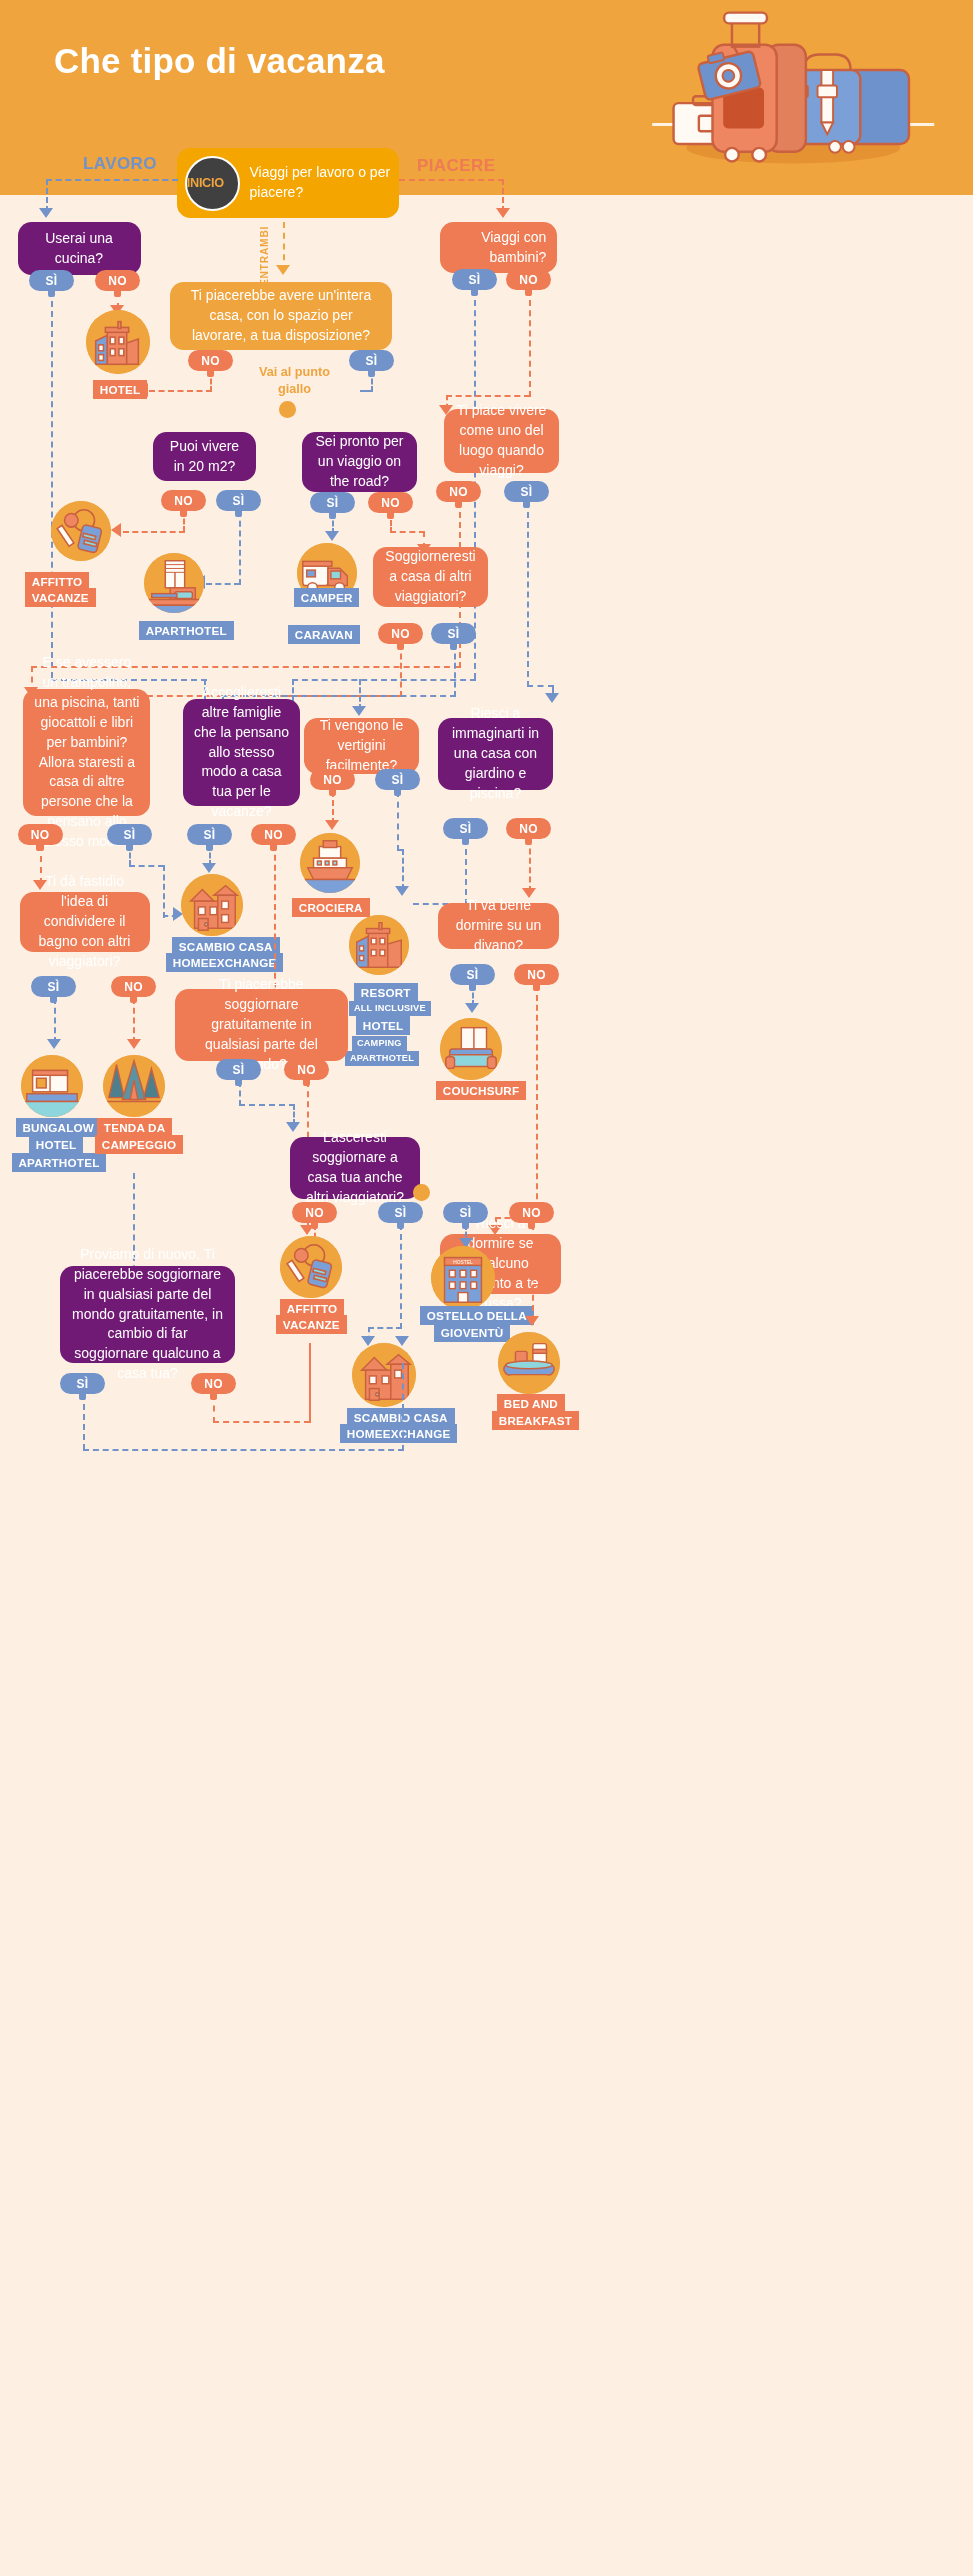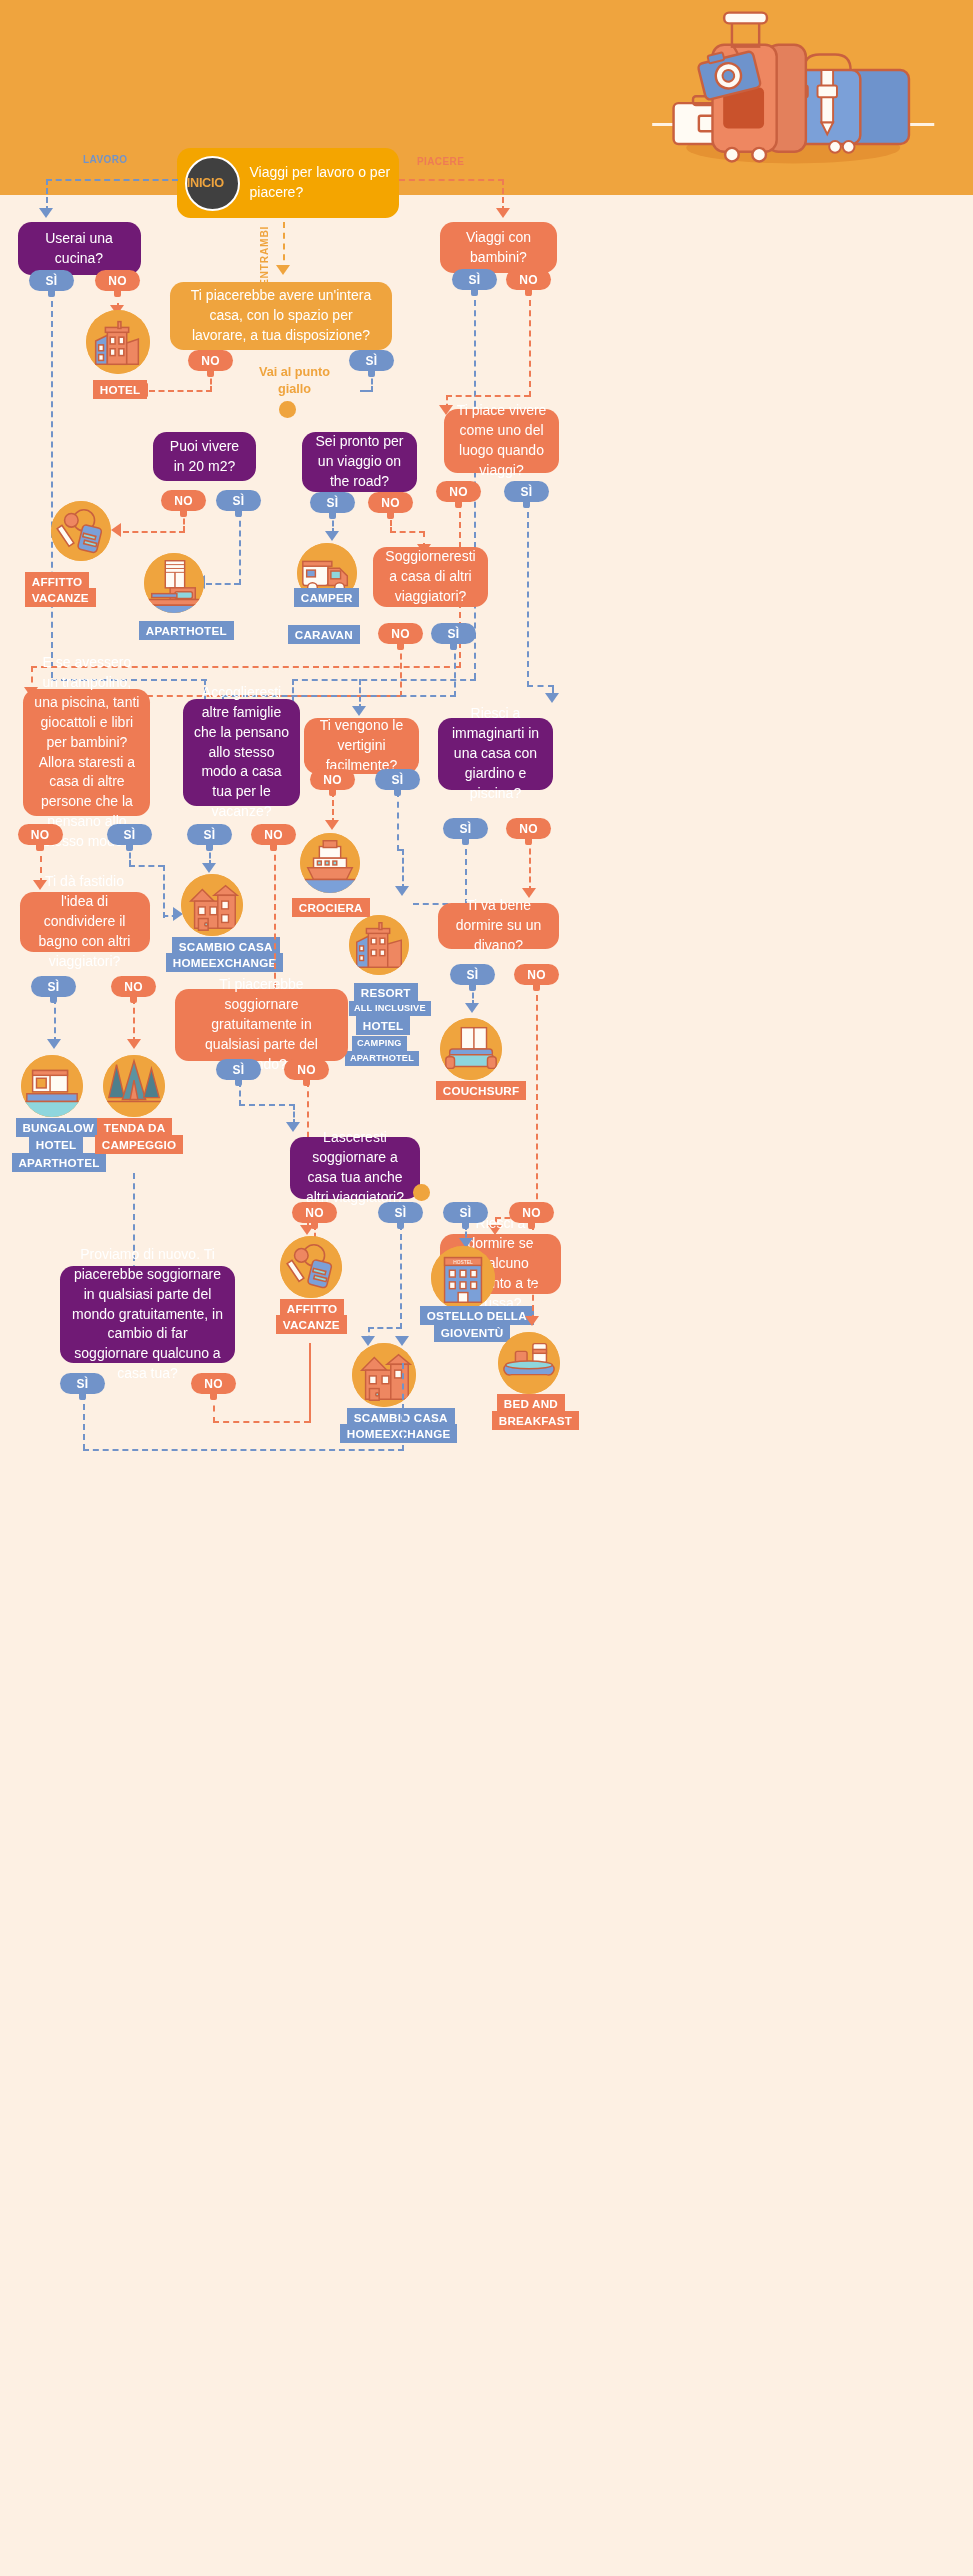--- a/index.html
+++ b/index.html
@@ -102,39 +102,40 @@
   .arw.right { border-top: 7.8px solid transparent; border-bottom: 7.8px solid transparent; border-left: 10.7px solid; }
   .a-blue.down { border-top-color: #7193C9; }
   .a-coral.down{ border-top-color: #EE7B54; }
   .a-orange.down{ border-top-color: #EFA43E; }
   .a-blue.left { border-right-color: #7193C9; }
   .a-coral.left{ border-right-color: #EE7B54; }
   .a-blue.right{ border-left-color: #7193C9; }
 
   
   .route-label {
-    position: absolute; font-weight: bold; font-size: 10px; letter-spacing: 0.4px;
+    position: absolute; font-weight: bold; font-size: 17px; letter-spacing: 0.4px;
   }
   .rl-blue  { color: #7193C9; }
   .rl-coral { color: #EE7B54; }
   .vertical-label {
     position: absolute; font-weight: bold; font-size: 10.2px; color: #EFA43E;
     writing-mode: vertical-rl; transform: rotate(180deg); letter-spacing: 0.8px;
   }
   .goto-note {
     position: absolute; color: #EFA43E; font-weight: bold; font-size: 12.7px;
     text-align: center; line-height: 1.35; width: 107px;
   }
   .dot { position: absolute; width: 16.6px; height: 16.6px; border-radius: 50%; background: #EFA43E; }
 </style>
 </head>
 <body>
 
 <div id="header">
   <div class="title">
+    <div>Che tipo di vacanza</div>
   </div>
   <div class="luggage">
     <svg viewBox="0 0 330 200" xmlns="http://www.w3.org/2000/svg">
       <ellipse cx="175" cy="152" rx="110" ry="16" fill="#E59232"></ellipse>
       <line x1="30" y1="128" x2="320" y2="128" stroke="#FFF3E3" stroke-width="3"></line>
 
       <rect x="52" y="106" width="70" height="42" rx="5" fill="#FFFBF4" stroke="#C9603F" stroke-width="2.5"></rect>
       <rect x="72" y="99" width="30" height="9" rx="3" fill="none" stroke="#C9603F" stroke-width="2.5"></rect>
       <rect x="78" y="119" width="18" height="16" rx="2" fill="#FFFBF4" stroke="#C9603F" stroke-width="2.5"></rect>
 
@@ -234,21 +235,21 @@
 <div class="ln v c-coral" style="left:210px; top:371px; height:21.4px;"></div>
 <div class="ln h c-coral" style="left:149px; top:390px; width:63px;"></div>
 <div class="arw left a-coral" style="left:138px; top:383px;"></div>
 
 <div class="goto-note" style="left:241px; top:364px;">Vai al punto giallo</div>
 <div class="dot" style="left:279px; top:401px;"></div>
 
 <div class="ln v c-blue" style="left:371px; top:371px; height:21.4px;"></div>
 <div class="ln h c-blue" style="left:360px; top:390px; width:11.7px;"></div>
 
-<div class="node n-coral" style="left:440px; top:222px; width:117px; height:51px;">
+<div class="node n-coral" style="left:440px; top:222px; width:117px; height:51px;text-align:right;">
   <span>Viaggi con bambini?</span>
 </div>
 <div class="pill blue" style="left:452px; top:269px;">SÌ</div>
 <div class="pill coral" style="left:506px; top:269px;">NO</div>
 
 <div class="ln v c-blue" style="left:474px; top:290px; height:389px;"></div>
 <div class="ln h c-blue" style="left:292px; top:679px; width:184px;"></div>
 <div class="ln v c-blue" style="left:292px; top:679px; height:31px;"></div>
 <div class="arw down a-blue" style="left:352px; top:706px;"></div>
 <div class="ln v c-blue" style="left:359px; top:679px; height:31px;"></div>

